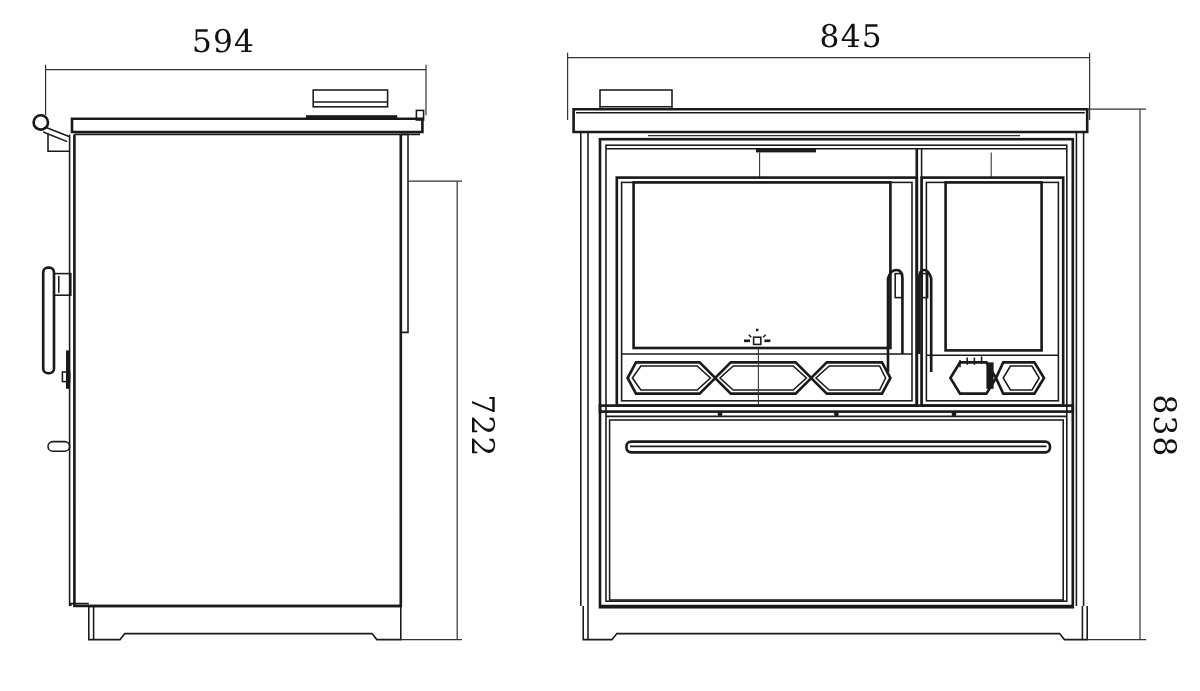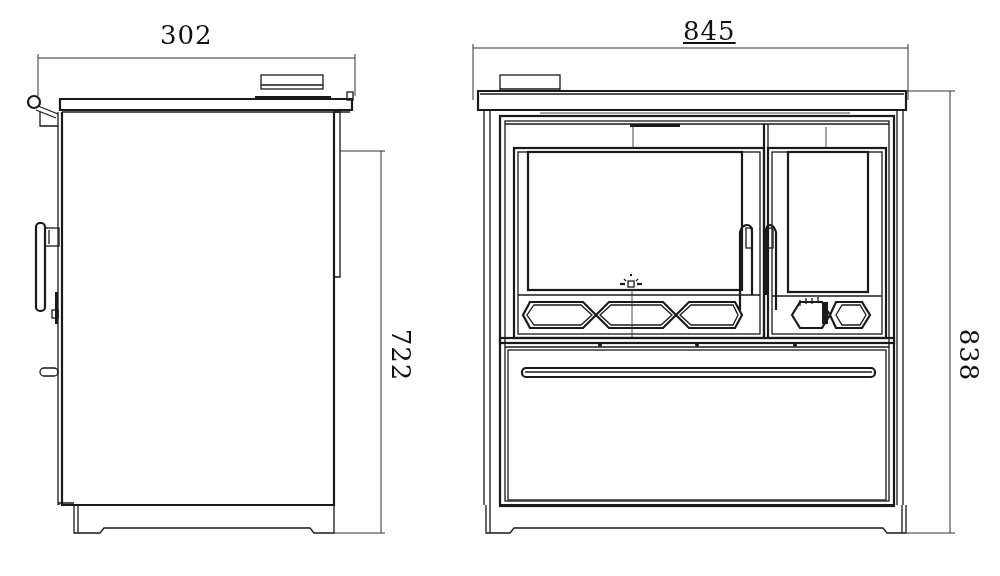--- a/index.html
+++ b/index.html
@@ -169,16 +169,16 @@
     <path class="ln" d="M902 505 L902 533"></path>
 
     <g>
       <line class="dim" x1="906" y1="91" x2="955" y2="91"></line>
       <line class="dim" x1="950" y1="91" x2="950" y2="533"></line>
       <line class="dim" x1="906" y1="533" x2="955" y2="533"></line>
     </g>
   </g>
 </svg>
 
-<div class="dim-label" style="left:160px; top:22px;">302</div>
+<div class="dim-label" style="left:160px; top:22px;">594</div>
 <div class="dim-label rot" style="left:375px; top:342px;">722</div>
-<div class="dim-label" style="left:683px; top:18px;text-decoration:underline;">845</div>
+<div class="dim-label" style="left:683px; top:18px;">845</div>
 <div class="dim-label rot" style="left:943px; top:342px;">838</div>
 
 </body></html>

